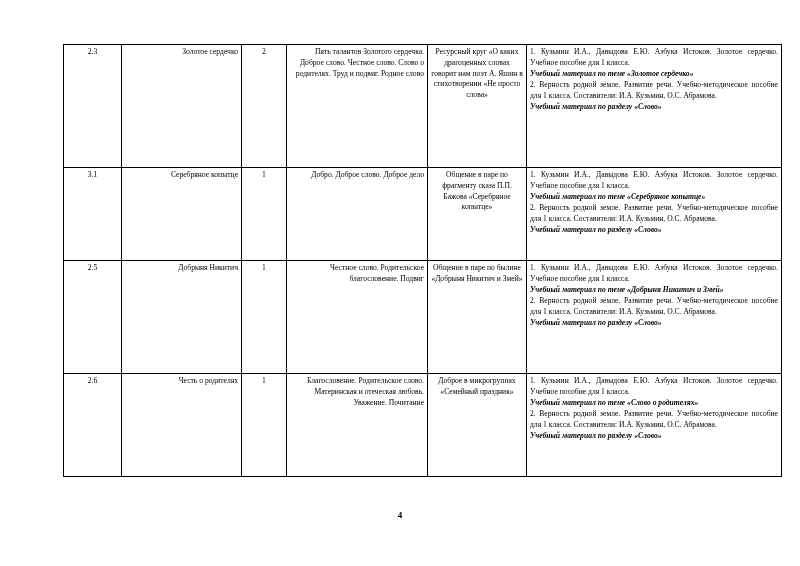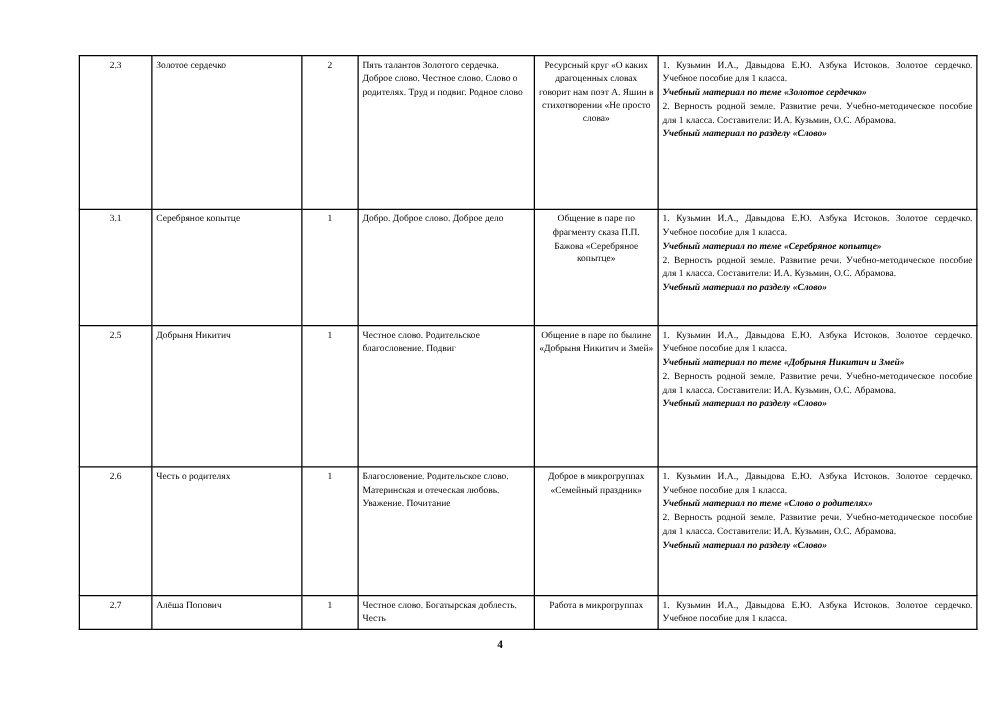--- a/index.html
+++ b/index.html
@@ -44,24 +44,24 @@
   col.c-topic { width: 120px; }
   col.c-hours { width: 45px; }
   col.c-content { width: 141px; }
   col.c-active  { width: 99px; }
   col.c-resources { width: 255px; }
 
   td.num, td.hours {
     text-align: center;
   }
   td.topic {
-    text-align: left;
+    text-align: right;
   }
   td.content {
-    text-align: left;
+    text-align: right;
     margin-top: 28px;
   }
   td.active {
     text-align: center;
   }
   td.resources {
     text-align: justify;
     text-align-last: left;
   }
   .res-line {
@@ -163,30 +163,20 @@
           <td class="content">Благословение. Родительское слово. Материнская и отеческая любовь. Уважение. Почитание</td>
           <td class="active">Доброе в микрогруппах «Семейный праздник»</td>
           <td class="resources">
             <p class="res-line">1. Кузьмин И.А., Давыдова Е.Ю. Азбука Истоков. Золотое сердечко. Учебное пособие для 1 класса.</p>
             <p class="italic-note"><span class="plainish">Учебный материал по теме </span><span class="quoted-bold">«Слово о родителях»</span></p>
             <p class="res-line">2. Верность родной земле. Развитие речи. Учебно-методическое пособие для 1 класса. Составители: И.А. Кузьмин, О.С. Абрамова.</p>
             <p class="italic-note"><span class="plainish">Учебный материал по разделу </span><span class="quoted-bold">«Слово»</span></p>
           </td>
         </tr>
 
-        <tr class="r-27">
-          <td class="num">2.7</td>
-          <td class="topic">Алёша Попович</td>
-          <td class="hours">1</td>
-          <td class="content">Честное слово. Богатырская доблесть. Честь</td>
-          <td class="active">Работа в микрогруппах</td>
-          <td class="resources">
-            <p class="res-line">1. Кузьмин И.А., Давыдова Е.Ю. Азбука Истоков. Золотое сердечко. Учебное пособие для 1 класса.</p>
-          </td>
-        </tr>
 
       </tbody>
     </table>
   </div>
 
   <div class="page-number">4</div>
 
 </div>
 
 </body></html>

